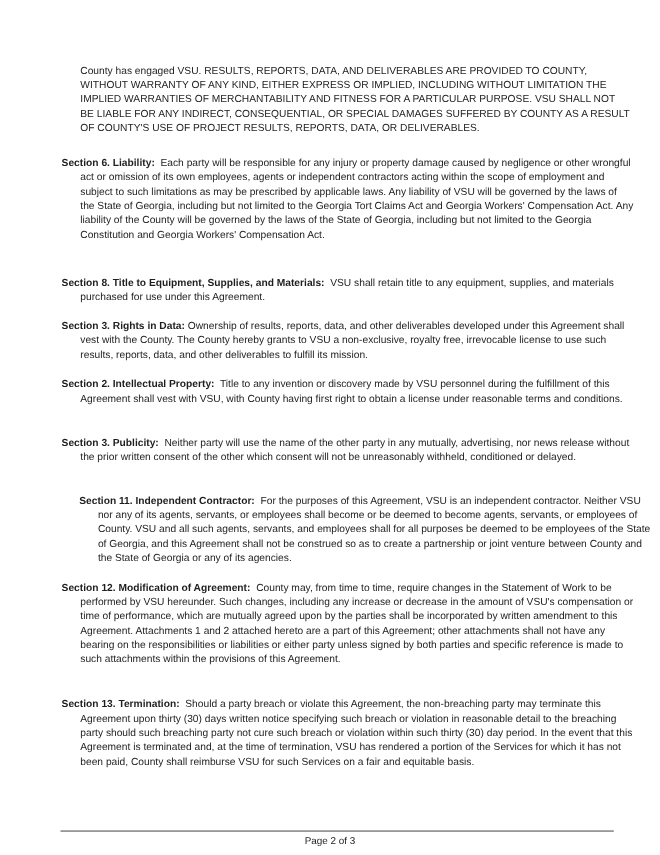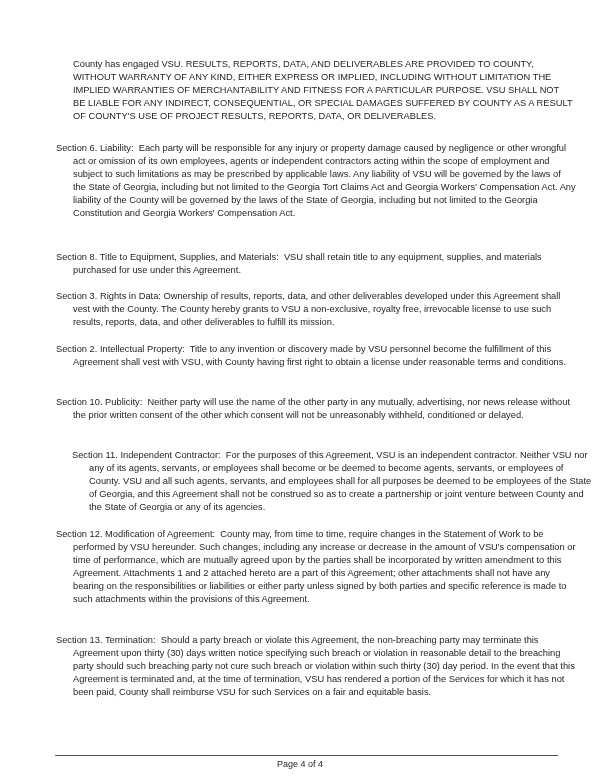--- a/index.html
+++ b/index.html
@@ -4,21 +4,21 @@
 <style>
   html, body { margin:0; padding:0; background:#ffffff; }
   body { width:600px; height:777px; position:relative; overflow:hidden;
          font-family:"Liberation Sans", sans-serif; color:#1e1e1e; }
   .page { position:absolute; left:0; top:16px; width:600px; height:776px;padding-left:29px; }
   .intro { position:absolute; left:73px; top:42px; width:500px;
            font-size:9.3px; line-height:13.1px; }
   .section { position:absolute; left:56px; width:520px;
              font-size:9.3px; line-height:13.1px; }
   .section p { margin:0; padding-left:17px; text-indent:-17px; }
-  .heading { font-weight:normal; }
+  .heading { font-weight:bold; }
   .footer-rule { position:absolute; left:55px; top:739px; width:503px;
                  height:1px; background:#555; }
   .footer-text { position:absolute; left:0; width:600px; top:743px;
                  text-align:center; font-size:9px; }
 </style>
 </head>
 <body>
 
 <div class="page">
 
@@ -30,34 +30,34 @@
 
   <div class="section" style="top:235px;">
     <p><span class="heading">Section 8.  Title to Equipment, Supplies, and Materials:</span>&nbsp; <span>VSU shall retain title to any equipment, supplies, and materials purchased for use under this Agreement.</span></p>
   </div>
 
   <div class="section" style="top:274px;">
     <p><span class="heading">Section 3.  Rights in Data:</span> <span>Ownership of results, reports, data, and other deliverables developed under this Agreement shall vest with the County.  The County hereby grants to VSU a non-exclusive, royalty free, irrevocable license to use such results, reports, data, and other deliverables to fulfill its mission.</span></p>
   </div>
 
   <div class="section" style="top:327px;">
-    <p><span class="heading">Section 2.  Intellectual Property:</span>&nbsp; <span>Title to any invention or discovery made by VSU personnel become the fulfillment of this Agreement shall vest with VSU, with County having first right to obtain a license under reasonable terms and conditions.</span></p>
+    <p><span class="heading">Section 2.  Intellectual Property:</span>&nbsp; <span>Title to any invention or discovery made by VSU personnel during the fulfillment of this Agreement shall vest with VSU, with County having first right to obtain a license under reasonable terms and conditions.</span></p>
   </div>
 
   <div class="section" style="top:380px;">
-    <p><span class="heading">Section 10.  Publicity:</span>&nbsp; <span>Neither party will use the name of the other party in any mutually, advertising, nor news release without the prior written consent of the other which consent will not be unreasonably withheld, conditioned or delayed.</span></p>
+    <p><span class="heading">Section 3.  Publicity:</span>&nbsp; <span>Neither party will use the name of the other party in any mutually, advertising, nor news release without the prior written consent of the other which consent will not be unreasonably withheld, conditioned or delayed.</span></p>
   </div>
 
   <div class="section" style="top:433px;margin-left:16px;">
     <p><span class="heading">Section 11.  Independent Contractor:</span>&nbsp; <span>For the purposes of this Agreement, VSU is an independent contractor. Neither VSU nor any of its agents, servants, or employees shall become or be deemed to become agents, servants, or employees of County.  VSU and all such agents, servants, and employees shall for all purposes be deemed to be employees of the State of Georgia, and this Agreement shall not be construed so as to create a partnership or joint venture between County and the State of Georgia or any of its agencies.</span></p>
   </div>
 
   <div class="section" style="top:512px;">
     <p><span class="heading">Section 12.  Modification of Agreement:</span>&nbsp; <span>County may, from time to time, require changes in the Statement of Work to be performed by VSU hereunder.  Such changes, including any increase or decrease in the amount of VSU's compensation or time of performance, which are mutually agreed upon by the parties shall be incorporated by written amendment to this Agreement.  Attachments 1 and 2 attached hereto are a part of this Agreement; other attachments shall not have any bearing on the responsibilities or liabilities or either party unless signed by both parties and specific reference is made to such attachments within the provisions of this Agreement.</span></p>
   </div>
 
   <div class="section" style="top:618px;">
     <p><span class="heading">Section 13.  Termination:</span>&nbsp; <span>Should a party breach or violate this Agreement, the non-breaching party may terminate this Agreement upon thirty (30) days written notice specifying such breach or violation in reasonable detail to the breaching party should such breaching party not cure such breach or violation within such thirty (30) day period.  In the event that this Agreement is terminated and, at the time of termination, VSU has rendered a portion of the Services for which it has not been paid, County shall reimburse VSU for such Services on a fair and equitable basis.</span></p>
   </div>
 
   <div class="footer-rule"></div>
-  <div class="footer-text">Page 4 of 4</div>
+  <div class="footer-text">Page 2 of 3</div>
 </div>
 
 </body></html>

